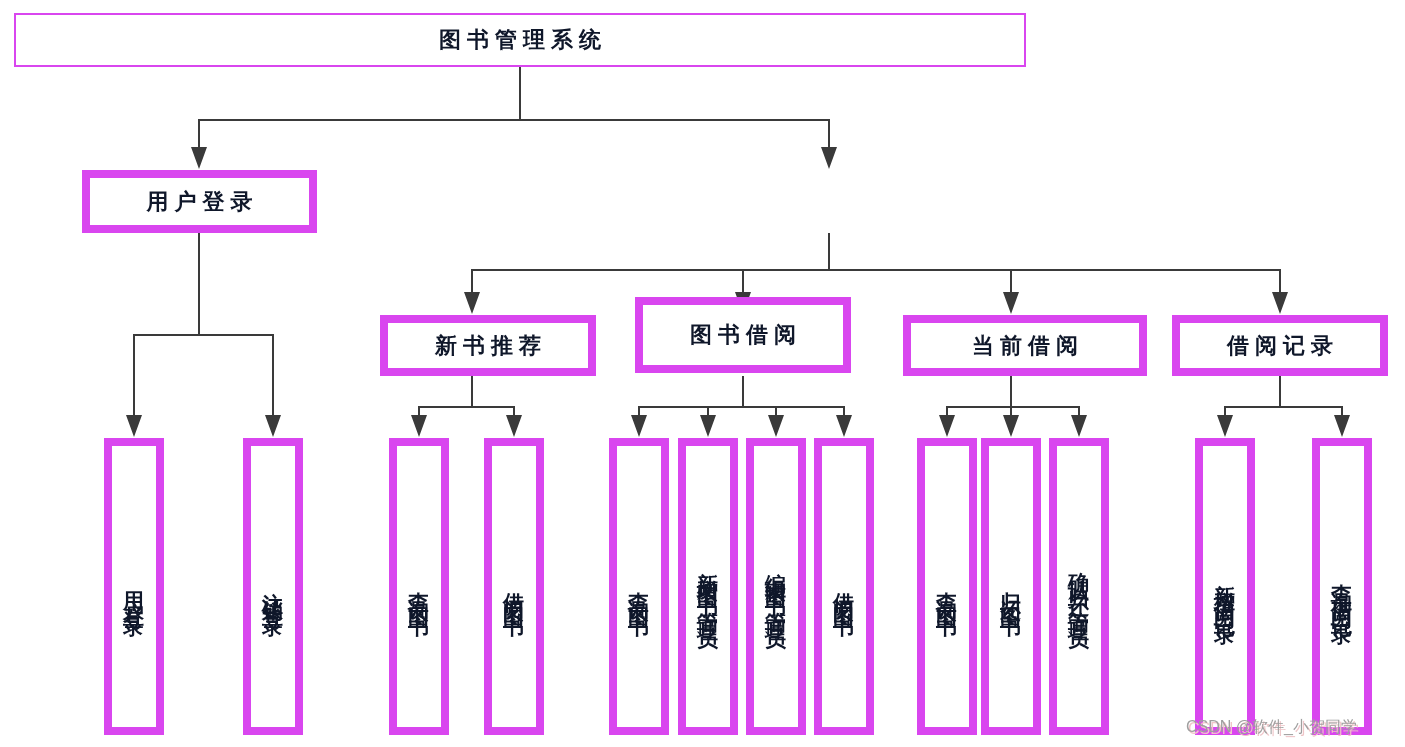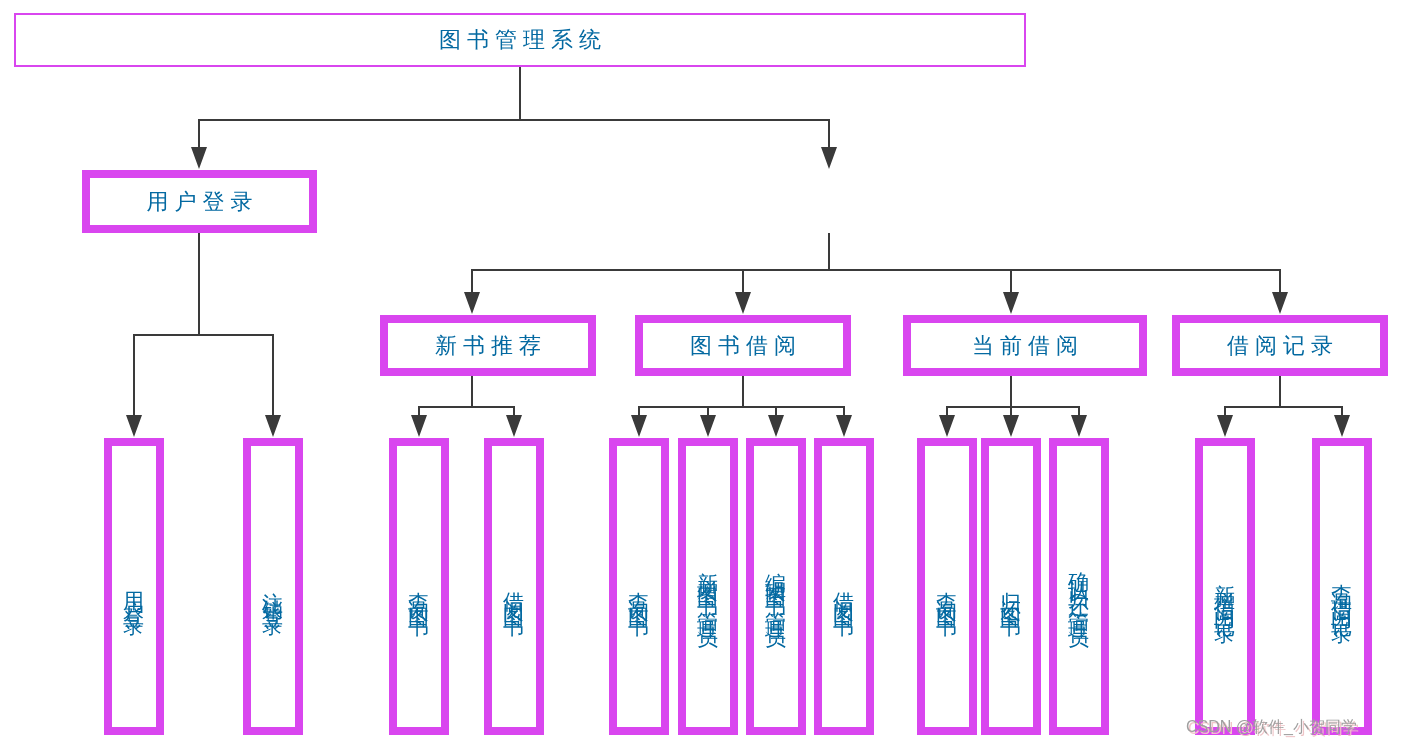--- a/index.html
+++ b/index.html
@@ -4,21 +4,22 @@
 <style>
   html,body { margin:0; padding:0; background:#ffffff; }
   .stage {
     position:relative; width:1405px; height:747px; background:#ffffff;
     font-family:"Liberation Sans","DejaVu Sans",sans-serif; overflow:hidden;
   }
   svg.wires { position:absolute; left:0; top:0; width:1405px; height:747px; }
   .box {
     position:absolute; box-sizing:border-box; background:#ffffff;
     border:8px solid #d946ef; display:flex; align-items:center; justify-content:center;
-    color:#0369a1;
+    color:#0f172a;
+    font-weight:bold;
   }
   .box.root { border-width:2px; }
   .hlabel { font-size:22px; letter-spacing:6px; white-space:nowrap; margin-right:-6px; }
   .vlabel {
     writing-mode:vertical-rl; text-orientation:mixed;
     font-size:21px; letter-spacing:8px; line-height:1.1; margin-bottom:-8px;
     white-space:nowrap;
   }
   .watermark {
     position:absolute; left:1186px; top:716px; font-size:16px; line-height:22px;
@@ -91,21 +92,21 @@
     <span class="hlabel">图书管理系统</span>
   </div>
 
   <div class="box" style="left:82px;top:170px;width:235px;height:63px">
     <span class="hlabel">用户登录</span>
   </div>
 
   <div class="box" style="left:380px;top:315px;width:216px;height:61px">
     <span class="hlabel">新书推荐</span>
   </div>
-  <div class="box" style="left:635px;top:315px;width:216px;height:61px">
+  <div class="box" style="left:635px;top:297px;width:216px;height:76px">
     <span class="hlabel">图书借阅</span>
   </div>
   <div class="box" style="left:903px;top:315px;width:244px;height:61px">
     <span class="hlabel">当前借阅</span>
   </div>
   <div class="box" style="left:1172px;top:315px;width:216px;height:61px">
     <span class="hlabel">借阅记录</span>
   </div>
 
   <div class="box" style="left:104px;top:438px;width:60px;height:297px">

